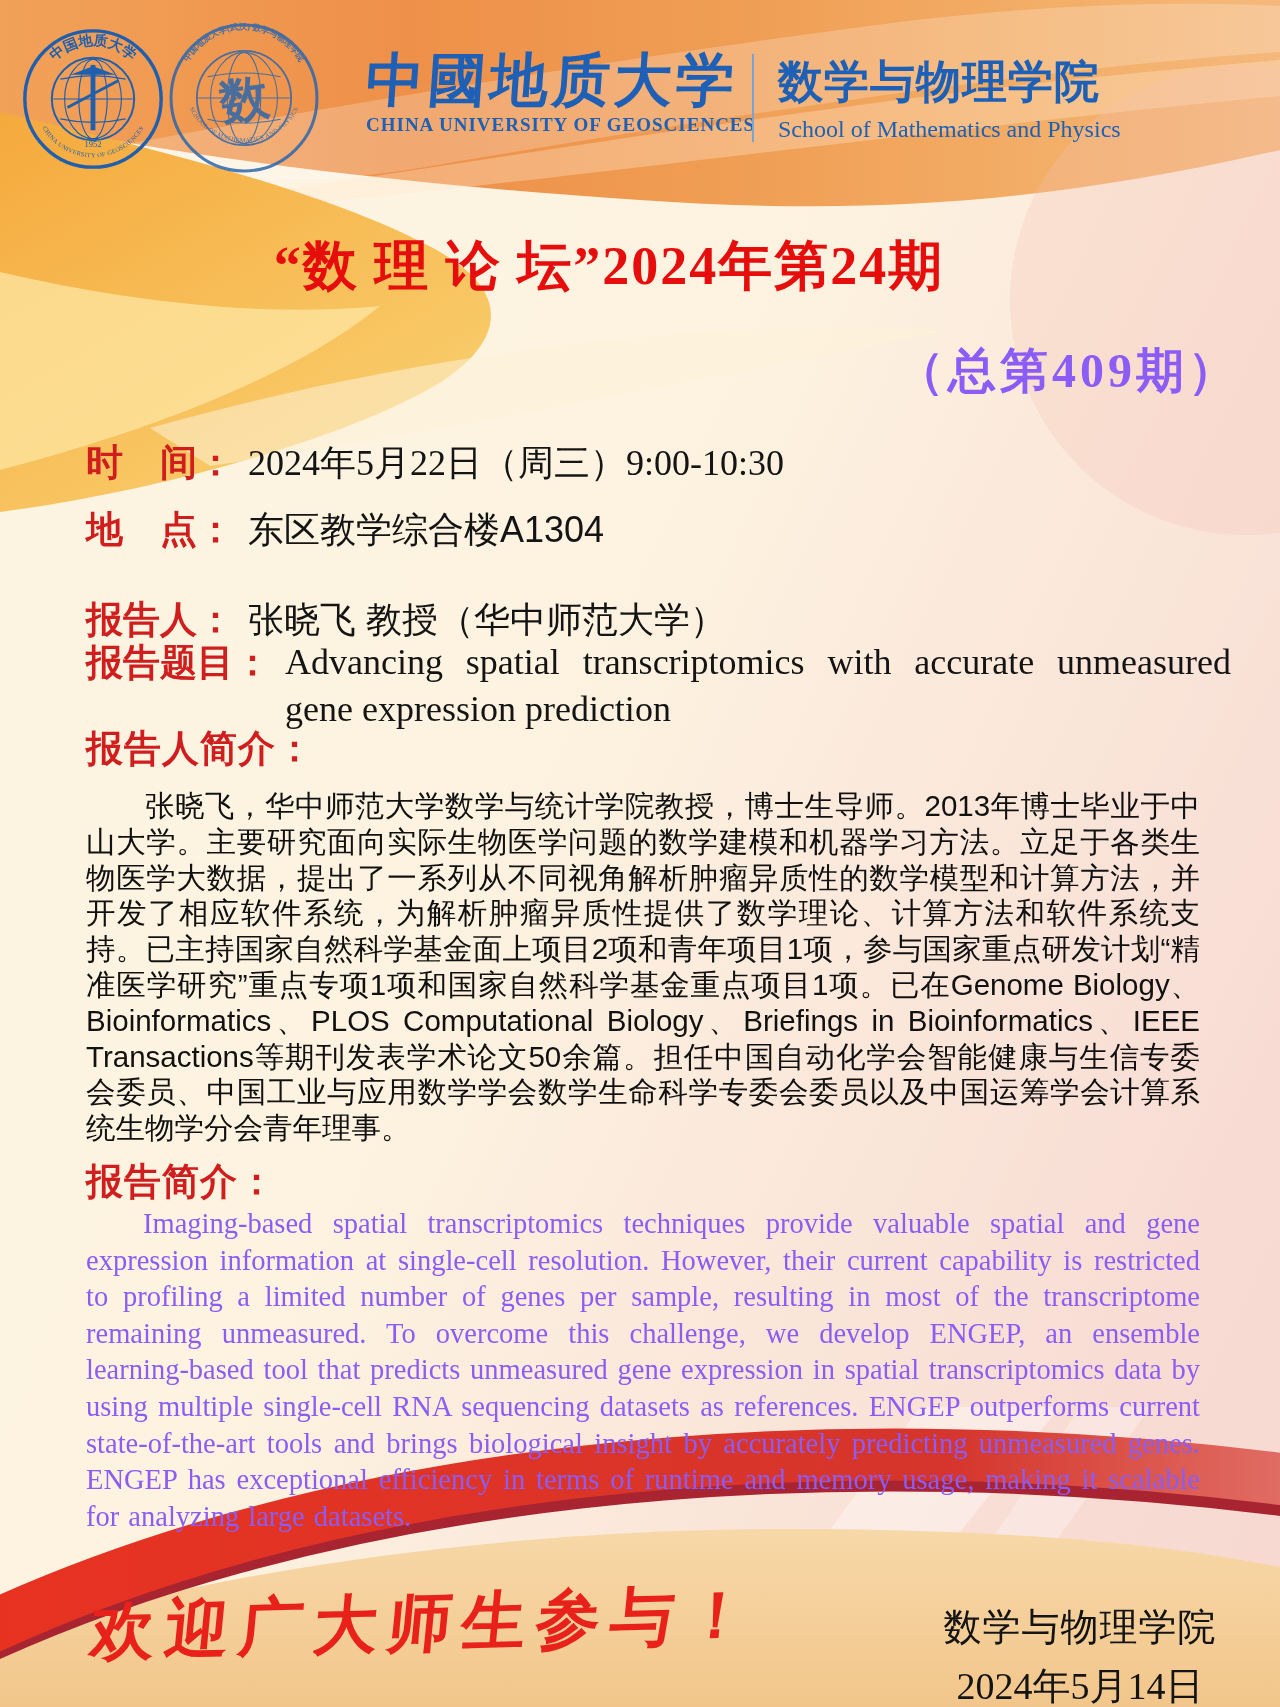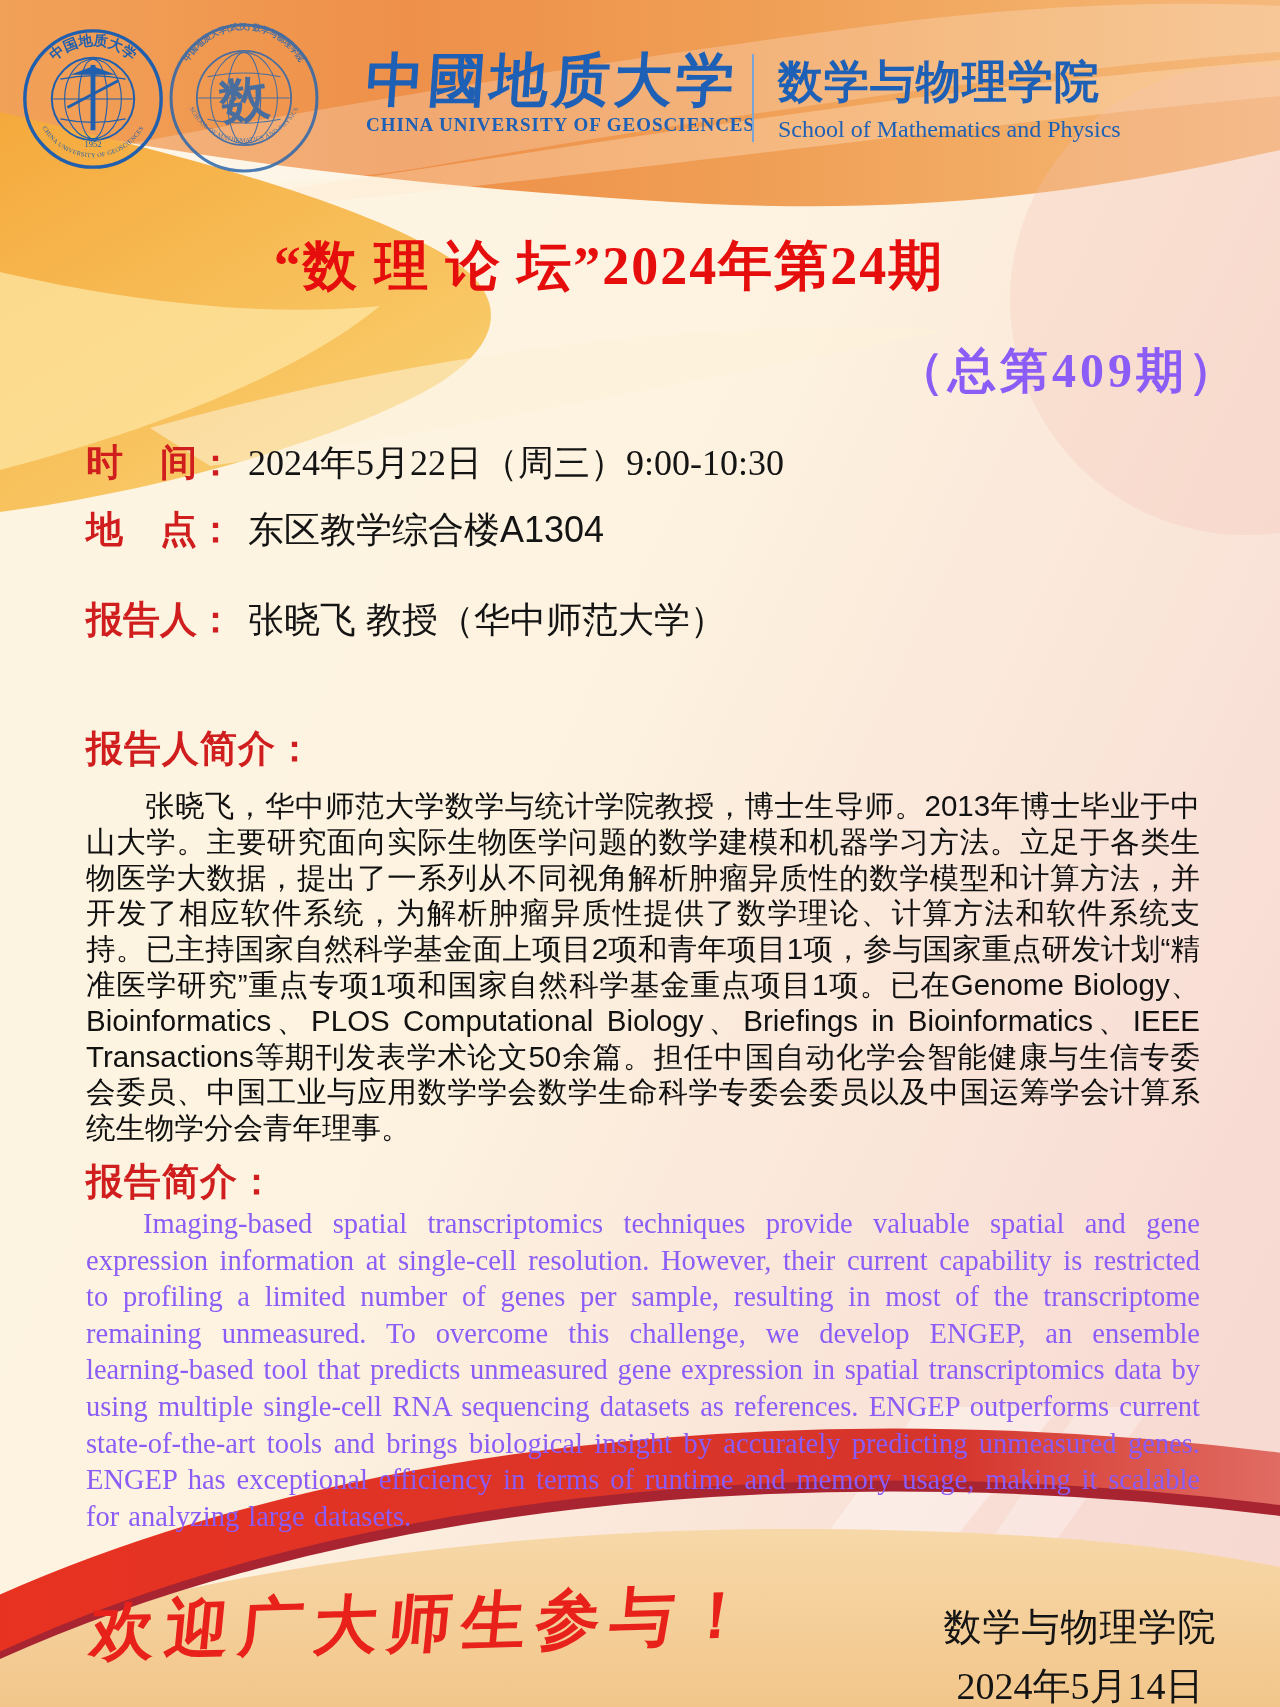--- a/index.html
+++ b/index.html
@@ -178,20 +178,22 @@
   <div class="detail-row row-time">
     <span class="detail-label">时　间：</span><span class="detail-value">2024年5月22日（周三）9:00-10:30</span>
   </div>
   <div class="detail-row row-place">
     <span class="detail-label">地　点：</span><span class="detail-value value-sans">东区教学综合楼A1304</span>
   </div>
   <div class="detail-row row-speaker">
     <span class="detail-label">报告人：</span><span class="detail-value value-sans">张晓飞 教授（华中师范大学）</span>
   </div>
   <div class="detail-row row-topic">
+    <span class="detail-label topic-label">报告题目：</span>
+    <span class="topic-value">Advancing spatial transcriptomics with accurate unmeasured gene expression prediction</span>
   </div>
 
   <div class="section-heading bio-heading">报告人简介：</div>
   <div class="bio-text">张晓飞，华中师范大学数学与统计学院教授，博士生导师。2013年博士毕业于中山大学。主要研究面向实际生物医学问题的数学建模和机器学习方法。立足于各类生物医学大数据，提出了一系列从不同视角解析肿瘤异质性的数学模型和计算方法，并开发了相应软件系统，为解析肿瘤异质性提供了数学理论、计算方法和软件系统支持。已主持国家自然科学基金面上项目2项和青年项目1项，参与国家重点研发计划“精准医学研究”重点专项1项和国家自然科学基金重点项目1项。已在Genome Biology、Bioinformatics、PLOS Computational Biology、Briefings in Bioinformatics、IEEE Transactions等期刊发表学术论文50余篇。担任中国自动化学会智能健康与生信专委会委员、中国工业与应用数学学会数学生命科学专委会委员以及中国运筹学会计算系统生物学分会青年理事。</div>
 
   <div class="section-heading abstract-heading">报告简介：</div>
   <div class="abstract-text">Imaging-based spatial transcriptomics techniques provide valuable spatial and gene expression information at single-cell resolution. However, their current capability is restricted to profiling a limited number of genes per sample, resulting in most of the transcriptome remaining unmeasured. To overcome this challenge, we develop ENGEP, an ensemble learning-based tool that predicts unmeasured gene expression in spatial transcriptomics data by using multiple single-cell RNA sequencing datasets as references. ENGEP outperforms current state-of-the-art tools and brings biological insight by accurately predicting unmeasured genes. ENGEP has exceptional efficiency in terms of runtime and memory usage, making it scalable for analyzing large datasets.</div>
 
   <div class="welcome">欢迎广大师生参与！</div>
   <div class="footer-right">

